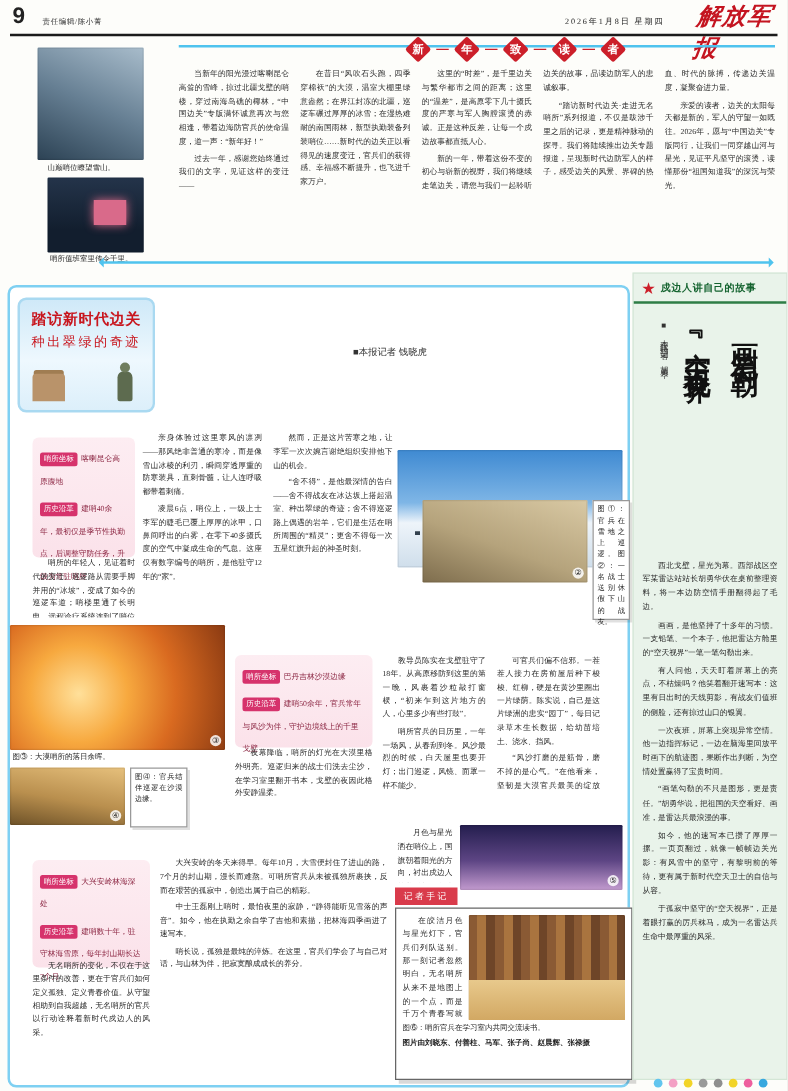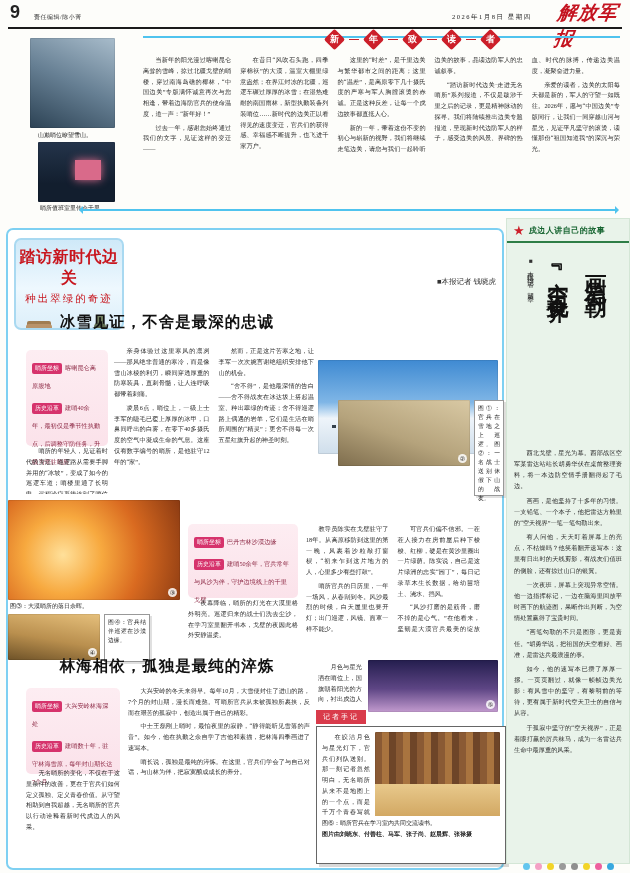--- a/index.html
+++ b/index.html
@@ -26,28 +26,28 @@
   .diamond{width:15px;height:15px;background:#cc1f2a;transform:rotate(45deg);display:flex;align-items:center;justify-content:center;border-radius:2px;}
   .diamond span{transform:rotate(-45deg);color:#fff;font-size:9px;font-weight:bold;}
   .body-sm{font-size:6.2px;line-height:1.74;color:#2a2a2a;}
   .body-sm p{margin:0 0 3px 0;text-indent:2em;}
   .cols5{column-count:5;column-gap:9px;}
   .cols2{column-count:2;column-gap:9px;}
   .clip{overflow:hidden;}
   
   .main-box{border:2px solid #7ed0f2;border-radius:7px;background:#fff;}
   .badge{background:linear-gradient(180deg,#cfe9f8 0%,#eef8fe 55%,#dceffa 100%);border:2px solid #a9d9f1;border-radius:7px;text-align:center;overflow:hidden;}
-  .badge .l1{color:#c8161e;font-weight:bold;font-size:16px;margin-top:7px;letter-spacing:.5px;}
+  .badge .l1{color:#c8161e;font-weight:bold;font-size:12px;margin-top:7px;letter-spacing:.5px;}
   .badge .l2{color:#c8161e;font-size:10.5px;margin-top:3px;letter-spacing:2px;}
   .badge .scene{position:relative;height:38px;margin-top:4px;}
   .badge .gate{position:absolute;left:10px;bottom:2px;width:26px;height:22px;background:#b9936a;border-radius:3px 3px 0 0;box-shadow:0 -4px 0 -1px #a07d52;}
   .badge .soldier{position:absolute;right:16px;bottom:2px;width:12px;height:24px;background:#5d6b4f;border-radius:5px 5px 2px 2px;}
   .badge .soldier::before{content:"";position:absolute;top:-7px;left:2px;width:8px;height:8px;border-radius:50%;background:#6f7d5e;}
   .main-headline{font-size:27px;font-weight:bold;letter-spacing:2px;text-align:center;color:#111;}
-  .byline{font-size:7.5px;text-align:right;color:#333;font-family:"Liberation Sans",sans-serif;}
+  .byline{font-size:7.5px;text-align:center;color:#333;font-family:"Liberation Sans",sans-serif;}
   .story-h{font-size:15.5px;font-weight:bold;text-align:center;letter-spacing:1px;color:#111;}
   
   .pinkbox{background:linear-gradient(180deg,#fdedf2,#fbe2ea);border-radius:5px;padding:6px 6px;}
   .pinkbox .row{margin-bottom:4px;}
   .tag{display:inline-block;background:#d6336c;color:#fff;font-size:6px;padding:1px 3px;border-radius:2px;font-family:"Liberation Sans",sans-serif;margin-right:3px;}
   .val{font-size:6.2px;color:#8c2743;line-height:1.6;}
   .ph-soldier{background:linear-gradient(205deg,#a8bccb 0%,#667f93 50%,#2c4254 100%);}
   .ph-ops{background:linear-gradient(180deg,#24344a,#121e2e 70%);position:relative;}
   .ph-ops::after{content:"";position:absolute;right:18%;top:30%;width:34%;height:34%;background:#d96a8a;box-shadow:0 0 8px #d96a8a;}
   .ph-mountain{background:linear-gradient(180deg,#3f8ad2 0%,#7fb6e6 45%,#eef4fa 62%,#cfdeeb 100%);position:relative;}
@@ -139,21 +139,20 @@
     <div class="l1">踏访新时代边关</div>
     <div class="l2">种出翠绿的奇迹</div>
     <div class="scene">
       <div class="gate"></div>
       <div class="soldier"></div>
     </div>
   </div>
 
   <div class="abs byline" style="left:128px;top:277px;width:368px;">■本报记者 钱晓虎</div>
 
-  <div class="abs story-h" style="left:20px;top:312px;width:294px;">冰雪见证，不舍是最深的忠诚</div>
 
   <div class="abs pinkbox" style="left:26px;top:350px;width:70px;height:84px;">
     <div class="row">
       <span class="tag">哨所坐标</span><span class="val">喀喇昆仑高原腹地</span>
     </div>
     <div class="row">
       <span class="tag">历史沿革</span><span class="val">建哨40余年，最初仅是季节性执勤点，后调整守防任务，升级为常驻哨所</span>
     </div>
   </div>
   <div class="abs body-sm jt clip" style="left:26px;top:446px;width:82px;height:48px;">
@@ -197,21 +196,20 @@
     <p>夜幕降临，哨所的灯光在大漠里格外明亮。巡逻归来的战士们洗去尘沙，在学习室里翻开书本，戈壁的夜因此格外安静温柔。</p>
   </div>
 
   <div class="abs body-sm cols2 jt clip" style="left:306px;top:524px;width:174px;height:132px;">
     <p>教导员陈实在戈壁驻守了18年。从高原移防到这里的第一晚，风裹着沙粒敲打窗棂，“初来乍到这片地方的人，心里多少有些打鼓”。</p>
     <p>哨所官兵的日历里，一年一场风，从春刮到冬。风沙最烈的时候，白天屋里也要开灯；出门巡逻，风镜、面罩一样不能少。</p>
     <p>可官兵们偏不信邪。一茬茬人接力在房前屋后种下梭梭、红柳，硬是在黄沙里圈出一片绿荫。陈实说，自己是这片绿洲的忠实“园丁”，每日记录草木生长数据，给幼苗培土、浇水、挡风。</p>
     <p>“风沙打磨的是筋骨，磨不掉的是心气。”在他看来，坚韧是大漠官兵最美的绽放——像骆驼刺一样把根扎深，像胡杨一样迎风而立。</p>
   </div>
 
-  <div class="abs story-h" style="left:20px;top:656px;width:294px;">林海相依，孤独是最纯的淬炼</div>
 
   <div class="abs pinkbox" style="left:26px;top:688px;width:82px;height:74px;">
     <div class="row">
       <span class="tag">哨所坐标</span><span class="val">大兴安岭林海深处</span>
     </div>
     <div class="row">
       <span class="tag">历史沿革</span><span class="val">建哨数十年，驻守林海雪原，每年封山期长达7个月</span>
     </div>
   </div>
   <div class="abs body-sm jt clip" style="left:26px;top:768px;width:94px;height:92px;">

